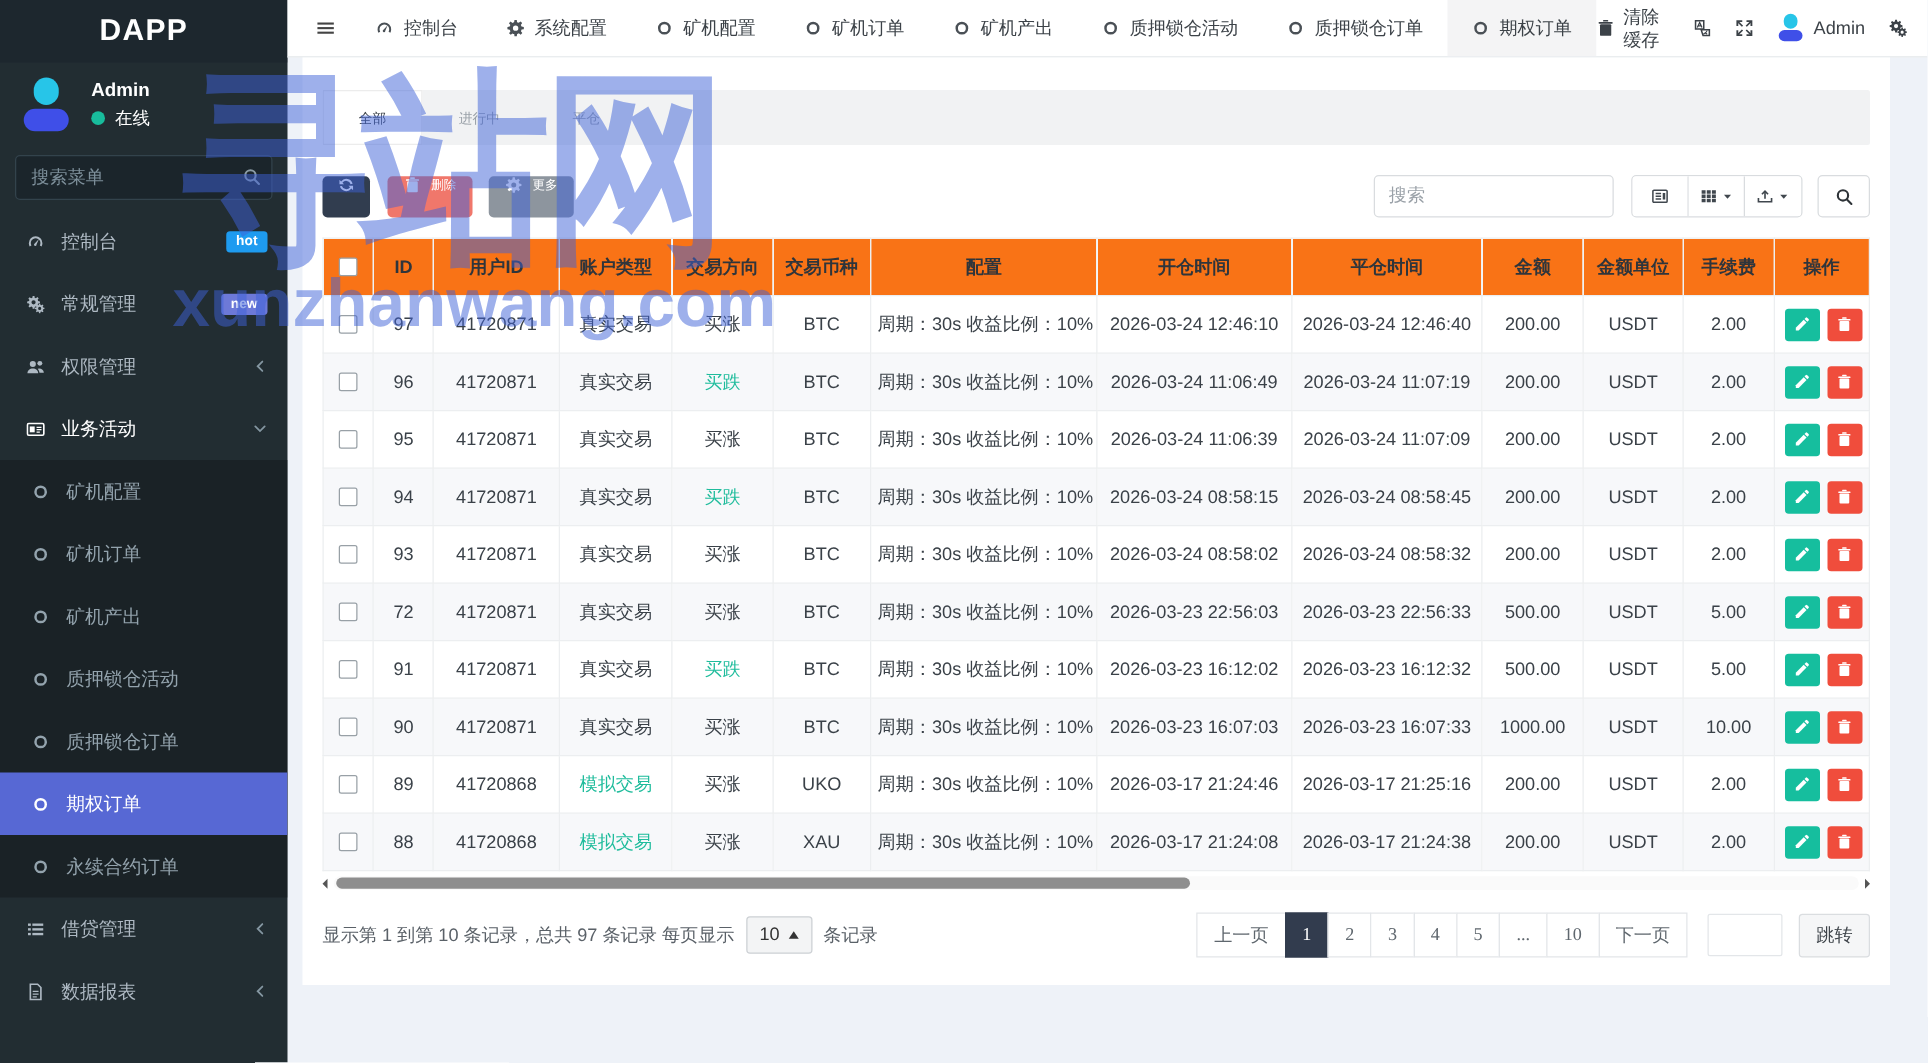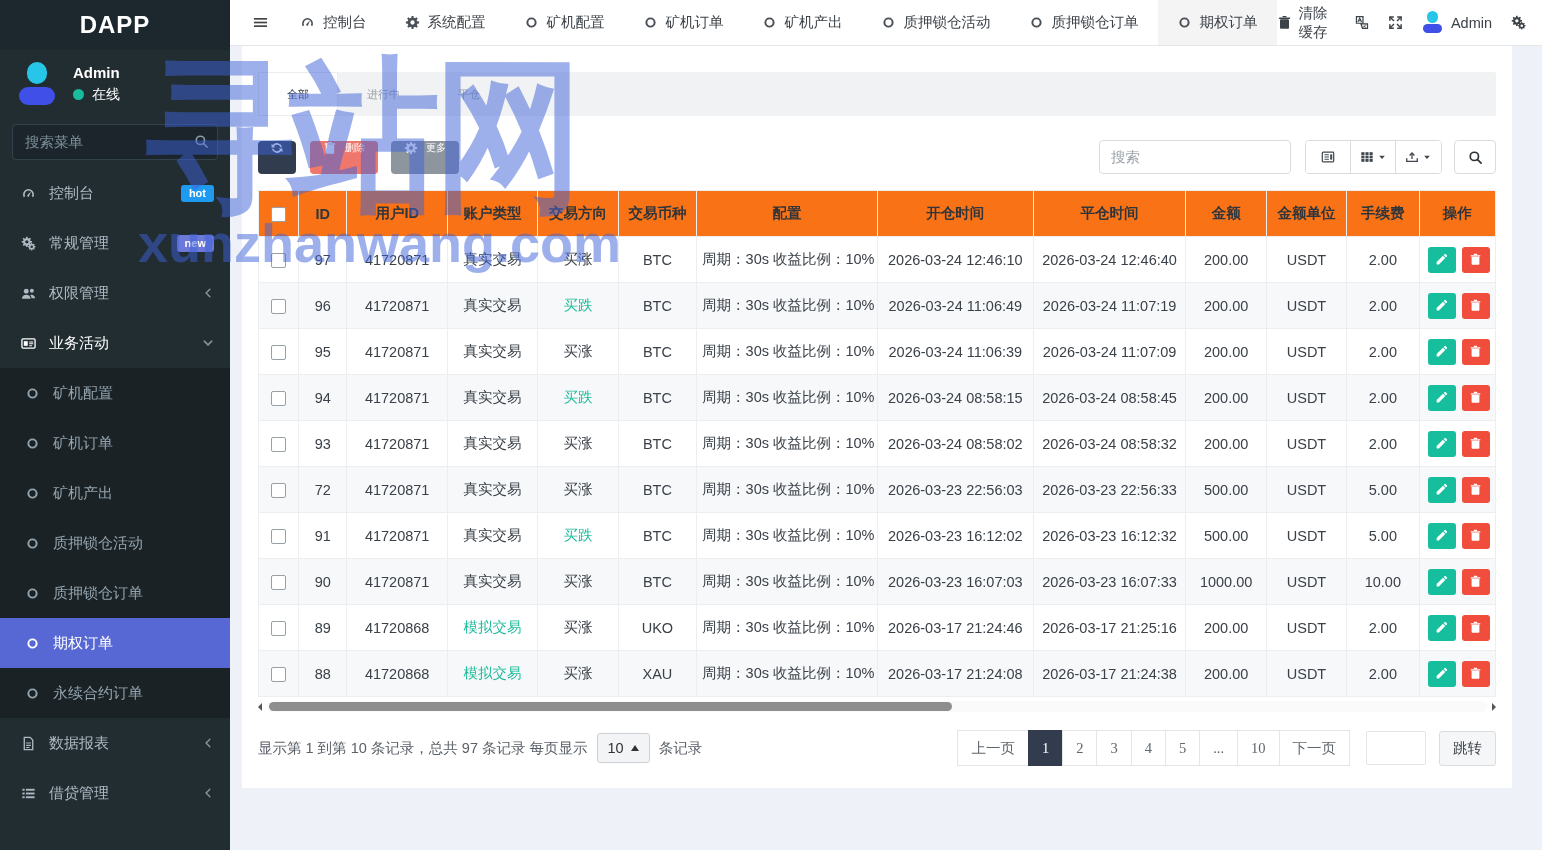--- a/index.html
+++ b/index.html
@@ -265,43 +265,43 @@
               <svg width="15" height="15" viewBox="0 0 16 16" fill="currentColor" xmlns="http://www.w3.org/2000/svg">
                 <circle cx="8" cy="8" r="4.4" fill="none" stroke="currentColor" stroke-width="2.1"></circle>
               </svg>
             </span>
             <span class="mi-label">永续合约订单</span>
           </div>
         </div>
         <div class="menu-item">
           <span class="mi-icon">
             <svg width="15" height="15" viewBox="0 0 16 16" fill="currentColor" xmlns="http://www.w3.org/2000/svg">
-              <path d="M3.5 1.5h6.2l2.8 2.8v10.2h-9z" fill="none" stroke="currentColor" stroke-width="1.4"></path>
-              <path d="M5.5 7.5h5M5.5 10h5M5.5 12.3h3.5" stroke="currentColor" stroke-width="1.1"></path>
-            </svg>
-          </span>
-          <span class="mi-label">数据报表</span>
-          <span class="chev">
-            <svg width="15" height="15" viewBox="0 0 16 16" fill="currentColor" xmlns="http://www.w3.org/2000/svg">
-              <path d="M10.5 3 5.5 8l5 5" fill="none" stroke="currentColor" stroke-width="1.9" stroke-linecap="round"></path>
-            </svg>
-          </span>
-        </div>
-        <div class="menu-item">
-          <span class="mi-icon">
-            <svg width="15" height="15" viewBox="0 0 16 16" fill="currentColor" xmlns="http://www.w3.org/2000/svg">
               <rect x="1.5" y="3" width="2.4" height="2"></rect>
               <rect x="1.5" y="7" width="2.4" height="2"></rect>
               <rect x="1.5" y="11" width="2.4" height="2"></rect>
               <rect x="5.2" y="3" width="9.3" height="2"></rect>
               <rect x="5.2" y="7" width="9.3" height="2"></rect>
               <rect x="5.2" y="11" width="9.3" height="2"></rect>
             </svg>
           </span>
           <span class="mi-label">借贷管理</span>
+          <span class="chev">
+            <svg width="15" height="15" viewBox="0 0 16 16" fill="currentColor" xmlns="http://www.w3.org/2000/svg">
+              <path d="M10.5 3 5.5 8l5 5" fill="none" stroke="currentColor" stroke-width="1.9" stroke-linecap="round"></path>
+            </svg>
+          </span>
+        </div>
+        <div class="menu-item">
+          <span class="mi-icon">
+            <svg width="15" height="15" viewBox="0 0 16 16" fill="currentColor" xmlns="http://www.w3.org/2000/svg">
+              <path d="M3.5 1.5h6.2l2.8 2.8v10.2h-9z" fill="none" stroke="currentColor" stroke-width="1.4"></path>
+              <path d="M5.5 7.5h5M5.5 10h5M5.5 12.3h3.5" stroke="currentColor" stroke-width="1.1"></path>
+            </svg>
+          </span>
+          <span class="mi-label">数据报表</span>
           <span class="chev">
             <svg width="15" height="15" viewBox="0 0 16 16" fill="currentColor" xmlns="http://www.w3.org/2000/svg">
               <path d="M10.5 3 5.5 8l5 5" fill="none" stroke="currentColor" stroke-width="1.9" stroke-linecap="round"></path>
             </svg>
           </span>
         </div>
       </nav>
   </aside>
 
   <div class="main">

